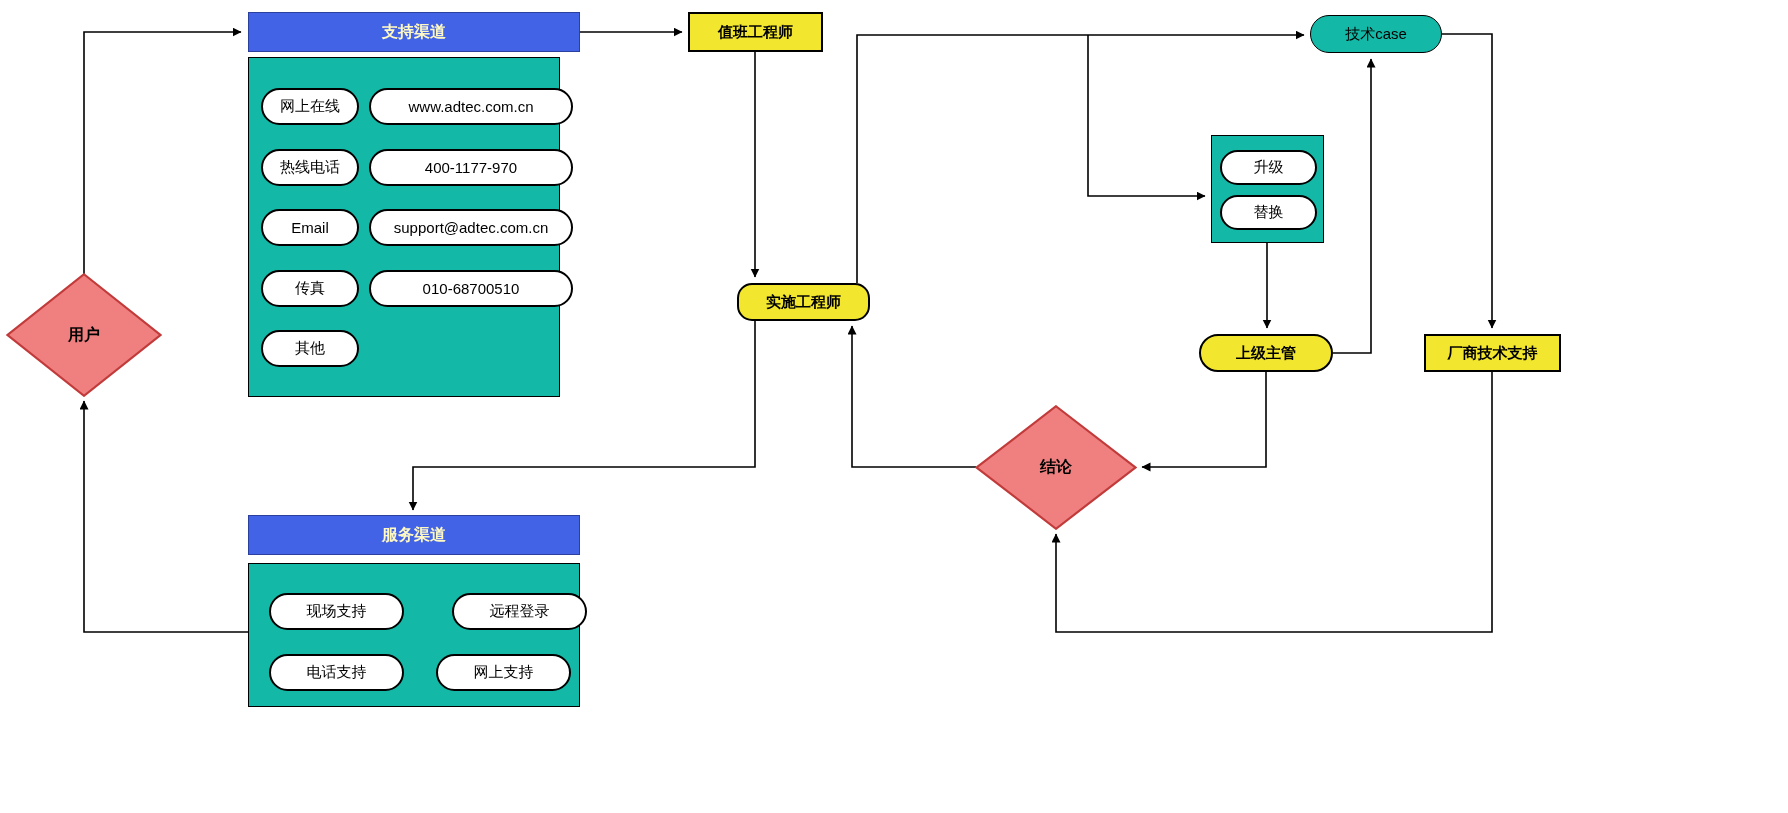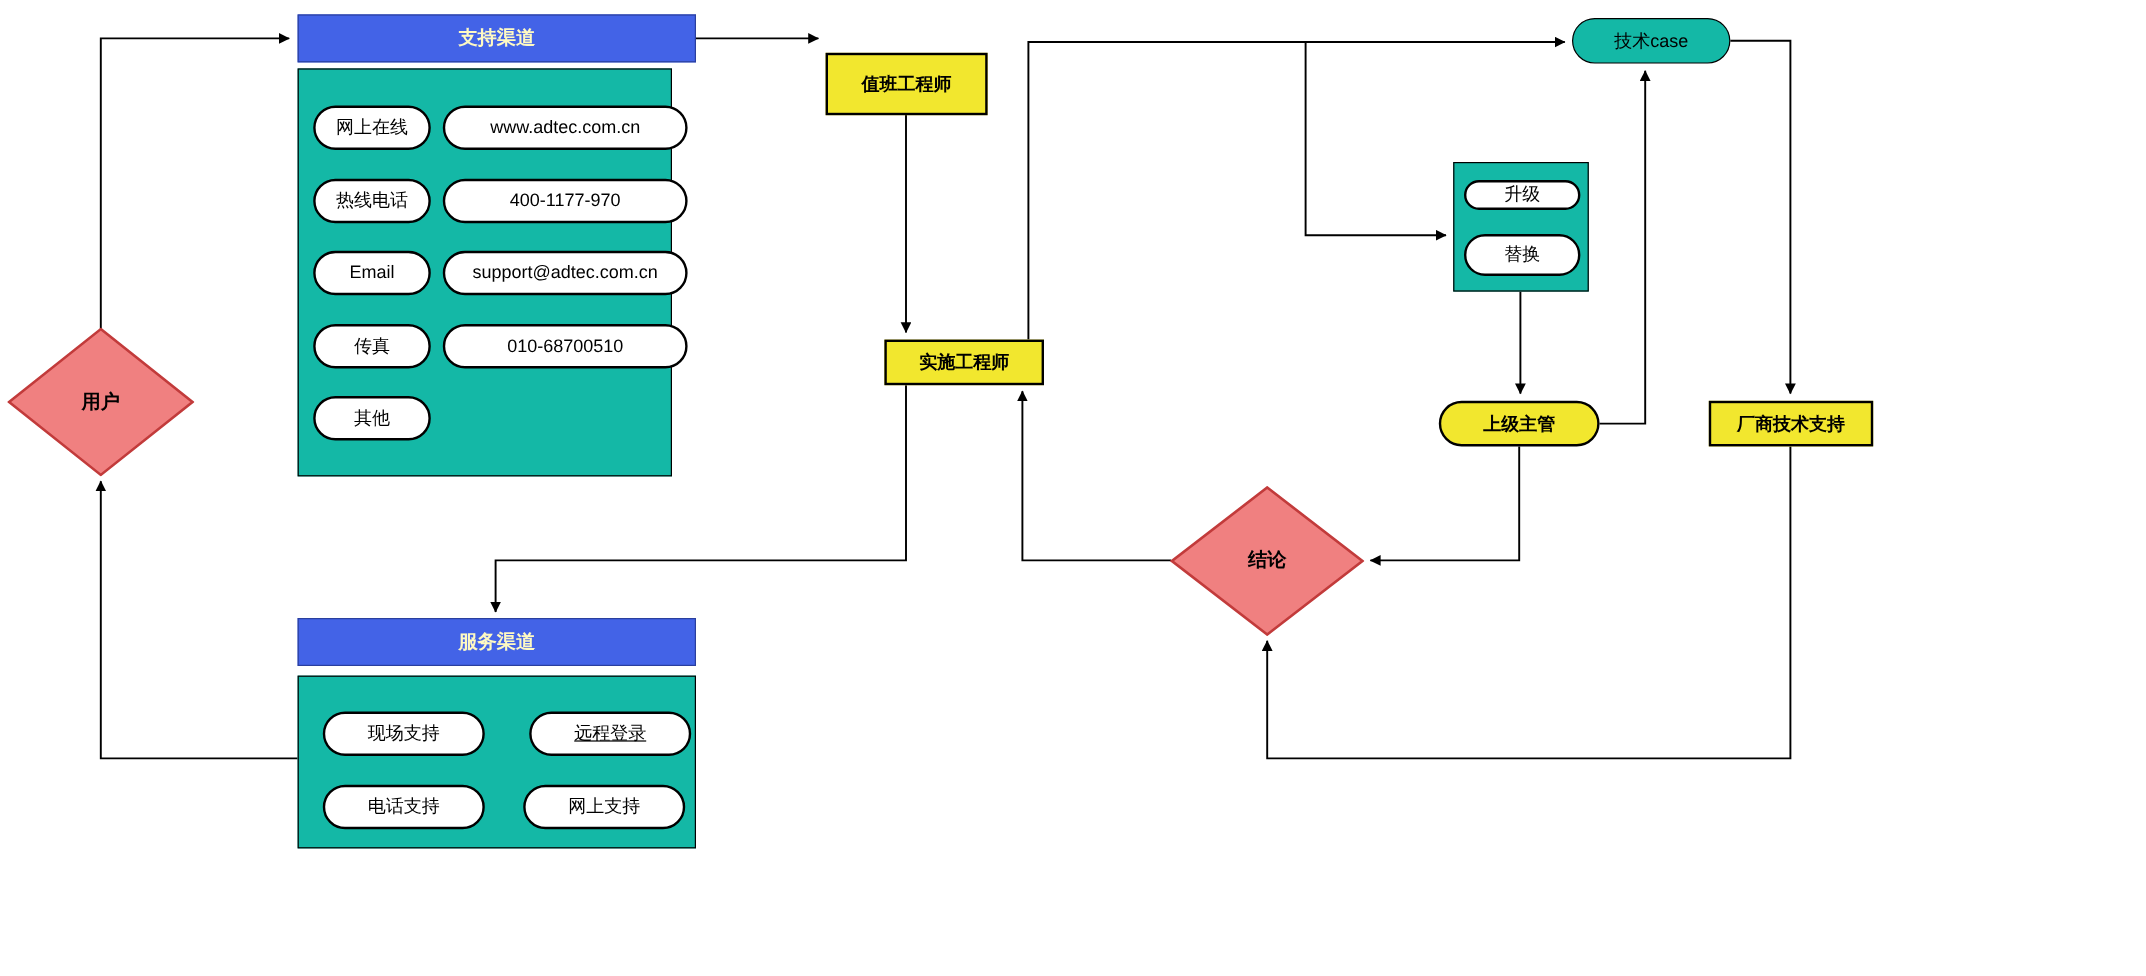--- a/index.html
+++ b/index.html
@@ -107,34 +107,34 @@
       </div>
     <div class="pill" style="left:120px; top:212px; width:204px; height:37px;">
         <span>010-68700510</span>
       </div>
 
     <div class="pill" style="left:12px; top:272px;  width:98px;  height:37px;">
         <span>其他</span>
       </div>
   </div>
 
-  <div class="node ybox" style="left:688px; top:12px; width:135px; height:52px;margin-top:32px;">
+  <div class="node ybox" style="left:688px; top:12px; width:135px; height:40px;">
     <span>值班工程师</span>
   </div>
 
-  <div class="node ybox" style="left:737px; top:283px; width:133px; height:38px;">
+  <div class="node ybox" style="left:737px; top:283px; width:133px; height:38px;border-radius:15px;">
     <span>实施工程师</span>
   </div>
 
   <div class="node wbox rounded" style="left:1310px; top:15px; width:132px; height:38px;">
     <span>技术case</span>
   </div>
 
   <div class="node wbox" style="left:1211px; top:135px; width:113px; height:108px;">
-    <div class="pill" style="left:8px; top:14px; width:97px; height:25px;">
+    <div class="pill" style="left:8px; top:14px; width:97px; height:35px;">
       <span>升级</span>
     </div>
     <div class="pill" style="left:8px; top:59px; width:97px; height:35px;">
       <span>替换</span>
     </div>
   </div>
 
   <div class="node ybox" style="left:1199px; top:334px; width:134px; height:38px;border-radius:19px;">
     <span>上级主管</span>
   </div>
@@ -151,21 +151,21 @@
     <svg viewBox="0 0 100 100" preserveAspectRatio="none">
       <polygon points="50,1 99,50 50,99 1,50" vector-effect="non-scaling-stroke"></polygon>
     </svg>
     <span class="dlabel">结论</span>
   </div>
 
   <div class="node wbox" style="left:248px; top:563px; width:332px; height:144px;padding-left:48px;">
     <div class="pill" style="left:20px;  top:29px; width:135px; height:37px;">
         <span>现场支持</span>
       </div>
-    <div class="pill" style="left:192px; top:29px; width:135px; height:37px;text-decoration:underline;">
+    <div class="pill" style="left:203px; top:29px; width:135px; height:37px;">
         <span>远程登录</span>
       </div>
     <div class="pill" style="left:20px;  top:90px; width:135px; height:37px;">
         <span>电话支持</span>
       </div>
     <div class="pill" style="left:187px; top:90px; width:135px; height:37px;">
         <span>网上支持</span>
       </div>
   </div>
 

